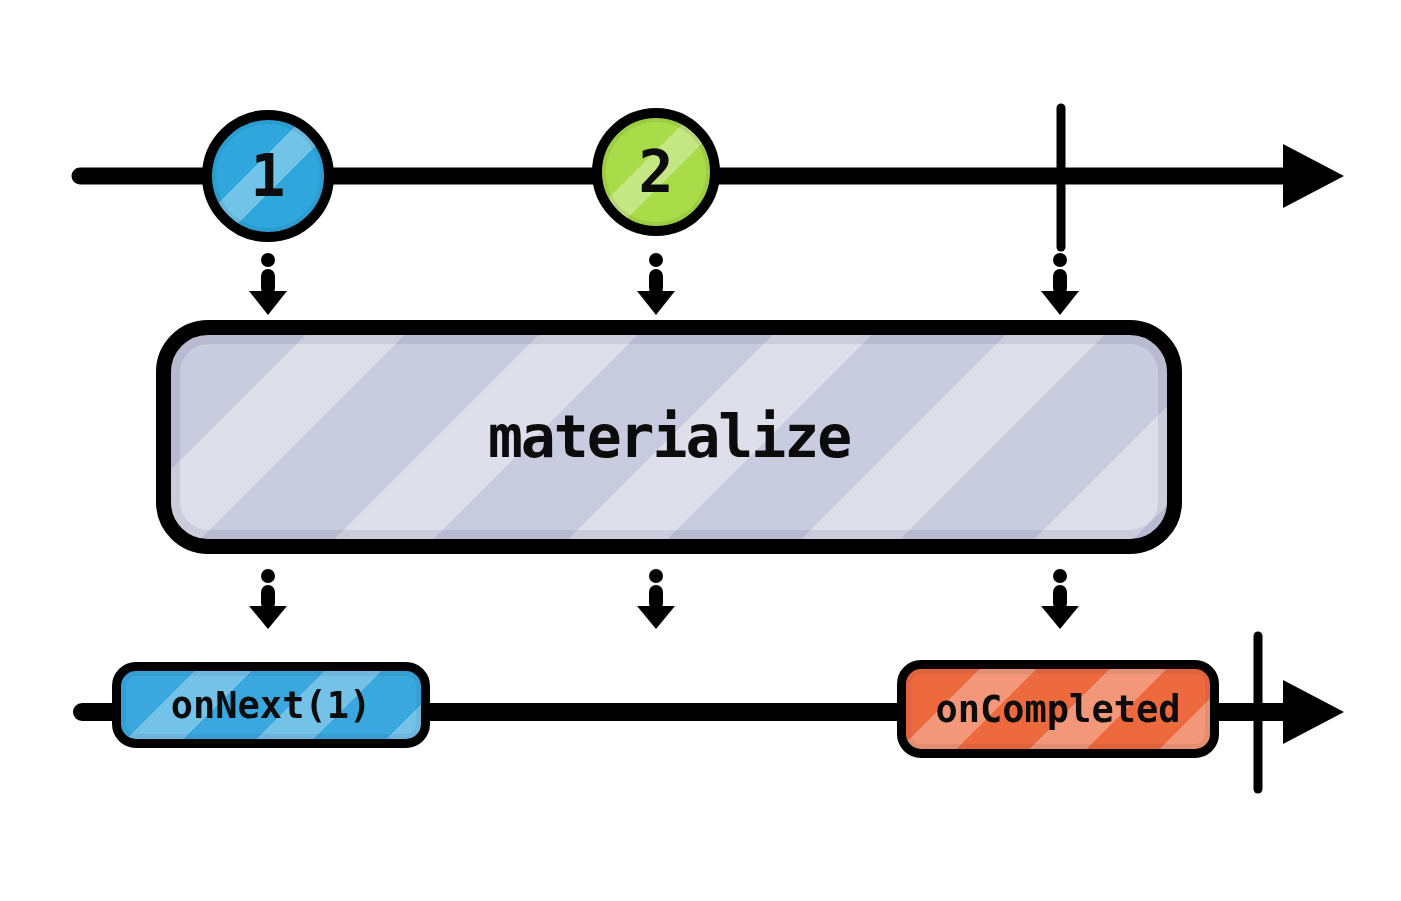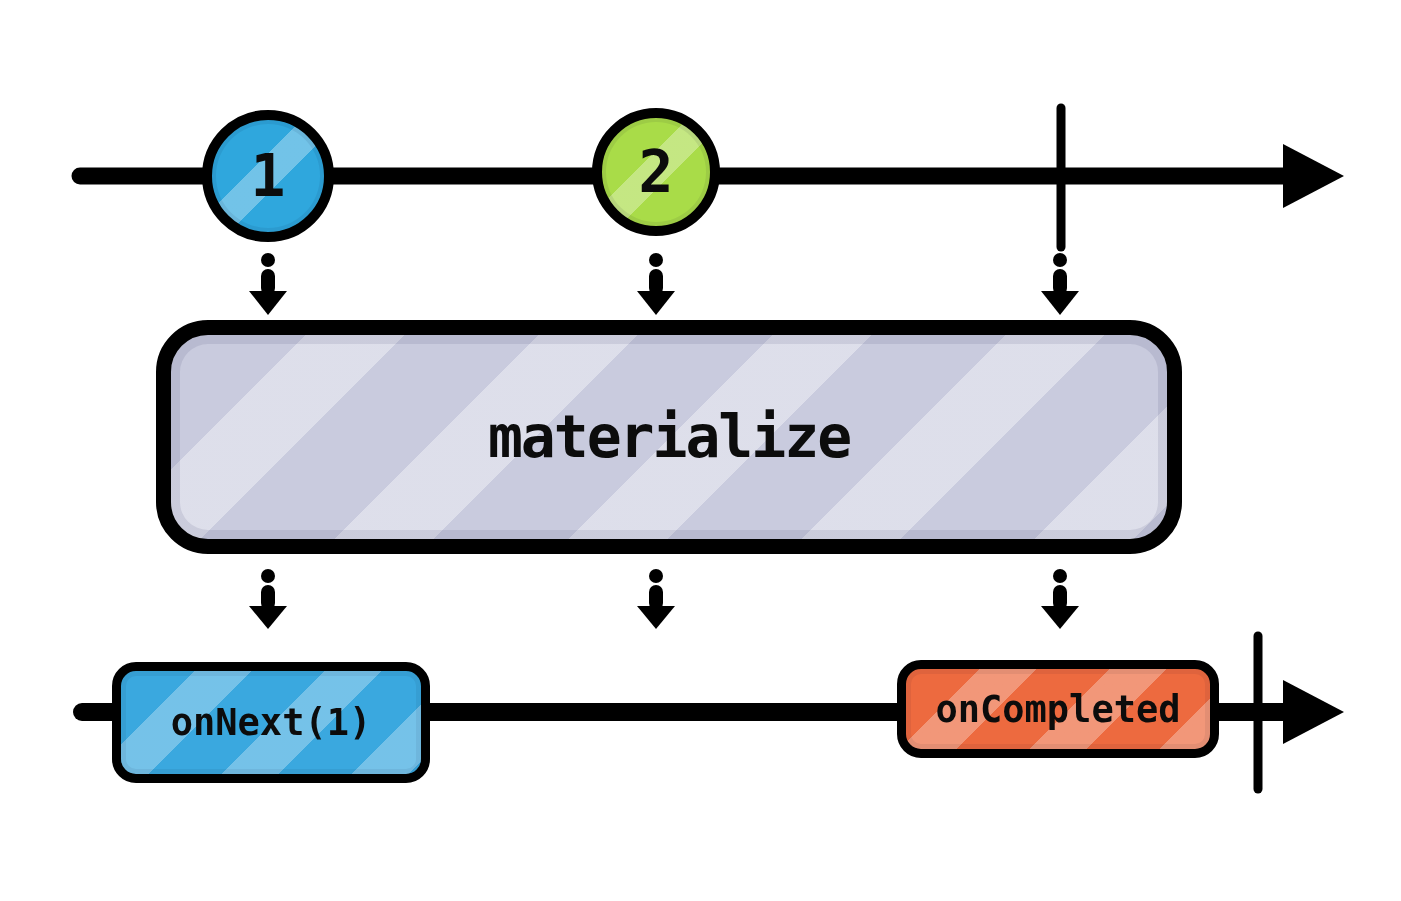--- a/index.html
+++ b/index.html
@@ -27,21 +27,21 @@
     border:15px solid #000; border-radius:52px;
     display:flex; align-items:center; justify-content:center;
     background-image:repeating-linear-gradient(135deg,
       rgba(255,255,255,0) 0px, rgba(255,255,255,0) 95px,
       rgba(255,255,255,0.38) 95px, rgba(255,255,255,0.38) 165px);
     box-shadow:inset 0 0 0 9px rgba(40,40,90,0.10);
   }
   .op-label { font-size:58px; font-weight:700; color:#0c0c0c; letter-spacing:-2px; }
 
   .event-box {
-    position:absolute; top:662px; height:121px;
+    position:absolute; top:662px; height:86px;
     border:9px solid #000; border-radius:24px;
     display:flex; align-items:center; justify-content:center;
     background-image:repeating-linear-gradient(135deg,
       rgba(255,255,255,0) 0px, rgba(255,255,255,0) 52px,
       rgba(255,255,255,0.30) 52px, rgba(255,255,255,0.30) 92px);
     box-shadow:inset 0 0 0 5px rgba(0,0,40,0.06);
   }
   .event-1 { left:112px; width:318px; }
   .event-2 { left:497px; width:318px; }
   .event-3 { left:897px; top:660px; width:322px; height:98px; }

